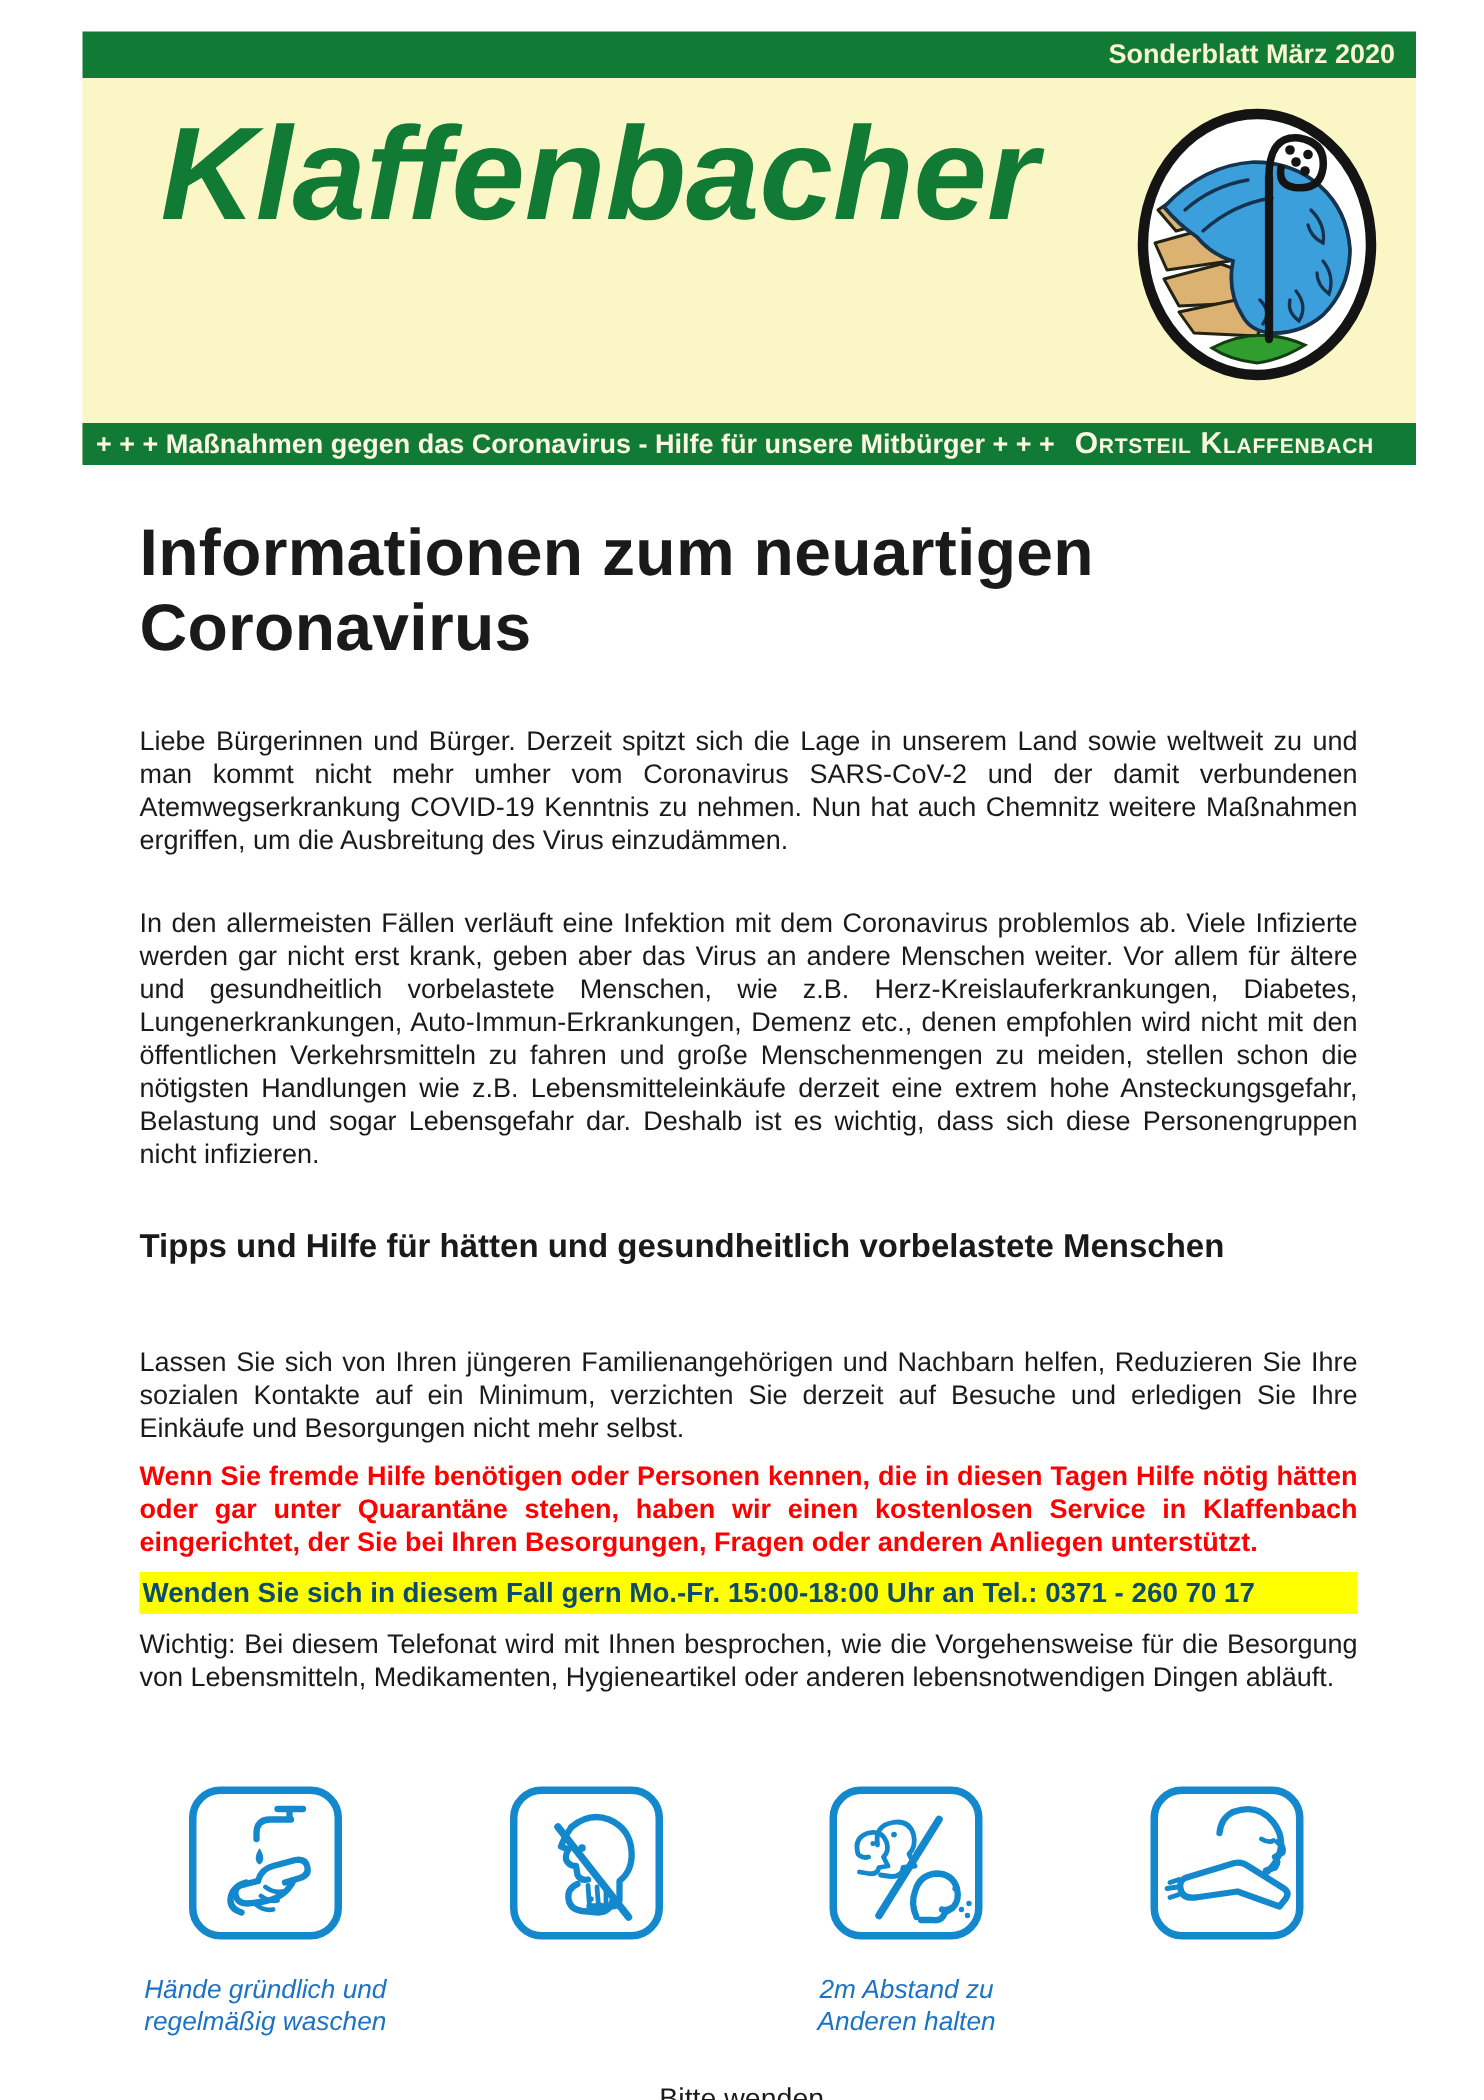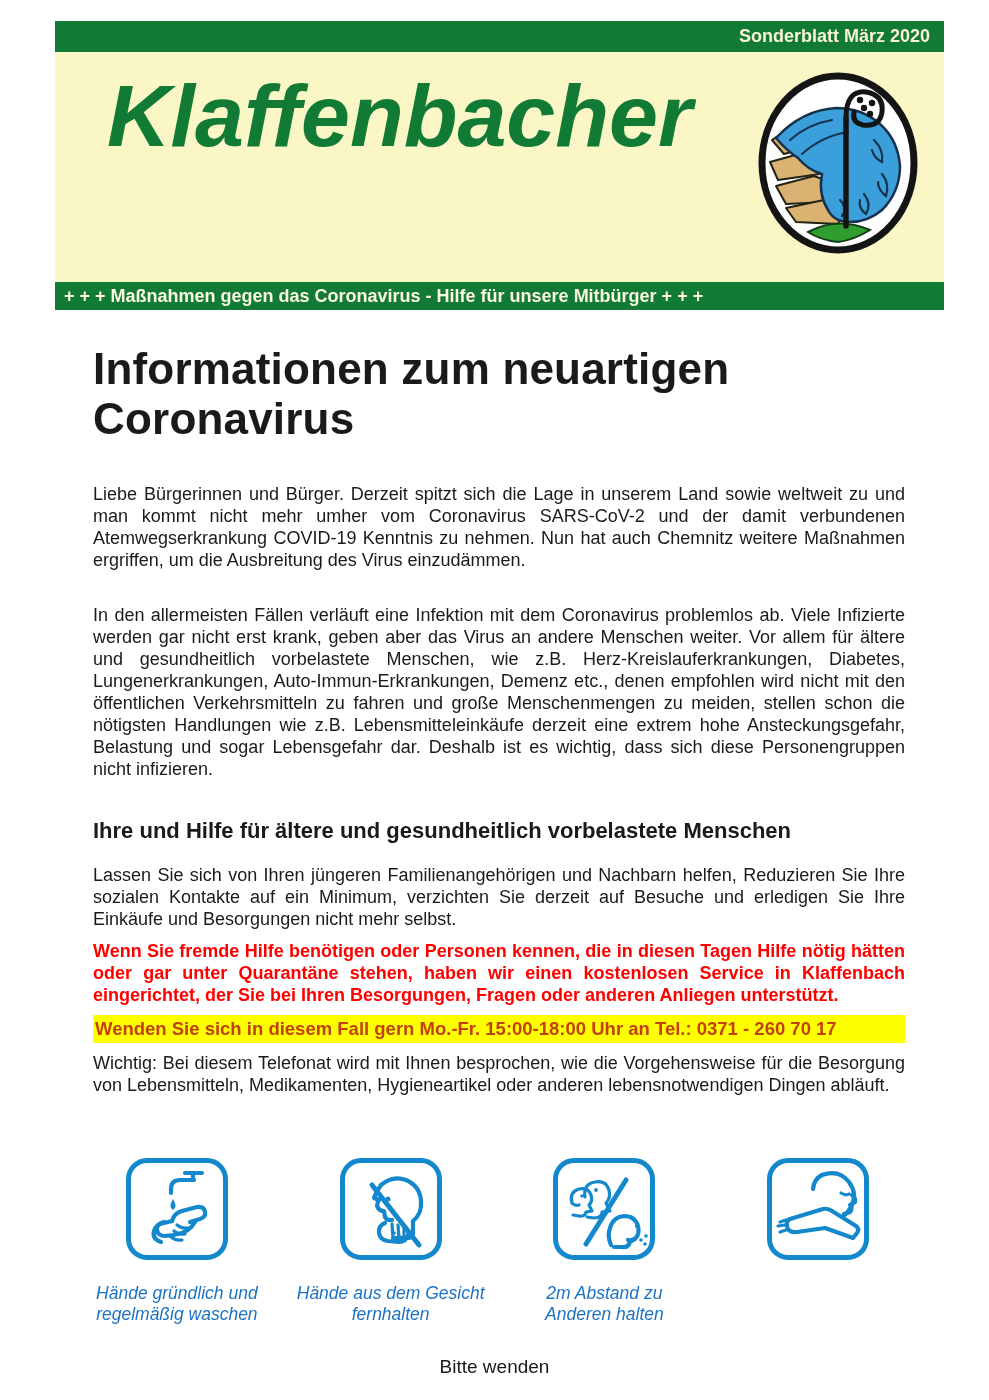--- a/index.html
+++ b/index.html
@@ -38,24 +38,24 @@
   }
   .ticker-district { font-variant: small-caps; font-size: 20px; letter-spacing: 0.5px; }
 
   
   .content { margin: 34px 84px 0 93px; width: 812px; }
   .h1 { font-size: 44px; font-weight: bold; letter-spacing: 0.2px; }
   .p { font-size: 18px; line-height: 22px; text-align: justify; }
   .p1 { margin-top: 39px; }
   .p2 { margin-top: 33px; }
   .h2 { margin-top: 38px; font-size: 22px; font-weight: bold; }
-  .p3 { margin-top: 20px; }
+  .p3 { margin-top: 53px; }
   .alert { margin-top: 10px; color: #ff0000; font-weight: bold; }
   .hotline {
-    margin-top: 9px; background: #ffff00; color: #c2410c;
+    margin-top: 9px; background: #ffff00; color: #0c4a6e;
     font-weight: bold; font-size: 18.5px; line-height: 26px;
     padding: 1px 0 1px 2px; white-space: nowrap;
   }
   .important { margin-top: 9px; }
 
   
   .tips { margin: 62px 64px 0 70px; display: flex; }
   .tip { flex: 1; text-align: center; }
   .tip-box {
     width: 102px; height: 102px; margin: 0 auto;
@@ -115,31 +115,32 @@
           <circle cx="108" cy="38" r="3.2"></circle>
           <circle cx="116" cy="33" r="3.2"></circle>
           <circle cx="114" cy="44" r="3.2"></circle>
           <circle cx="104" cy="30" r="3.2"></circle>
         </g>
       </svg>
     </div>
 
     <div class="ticker">
       <span>+ + + Maßnahmen gegen das Coronavirus - Hilfe für unsere Mitbürger + + +</span>
+      <span class="ticker-district">Ortsteil Klaffenbach</span>
     </div>
   </div>
 </div>
 
 <div class="content">
   <div class="h1">Informationen zum neuartigen Coronavirus</div>
 
   <p class="p p1">Liebe Bürgerinnen und Bürger. Derzeit spitzt sich die Lage in unserem Land sowie weltweit zu und man kommt nicht mehr umher vom Coronavirus SARS-CoV-2 und der damit verbundenen Atemwegserkrankung COVID-19 Kenntnis zu nehmen. Nun hat auch Chemnitz weitere Maßnahmen ergriffen, um die Ausbreitung des Virus einzudämmen.</p>
   <p class="p p2">In den allermeisten Fällen verläuft eine Infektion mit dem Coronavirus problemlos ab. Viele Infizierte werden gar nicht erst krank, geben aber das Virus an andere Menschen weiter. Vor allem für ältere und gesundheitlich vorbelastete Menschen, wie z.B. Herz-Kreislauferkrankungen, Diabetes, Lungenerkrankungen, Auto-Immun-Erkrankungen, Demenz etc., denen empfohlen wird nicht mit den öffentlichen Verkehrsmitteln zu fahren und große Menschenmengen zu meiden, stellen schon die nötigsten Handlungen wie z.B. Lebensmitteleinkäufe derzeit eine extrem hohe Ansteckungsgefahr, Belastung und sogar Lebensgefahr dar. Deshalb ist es wichtig, dass sich diese Personengruppen nicht infizieren.</p>
 
-  <div class="h2">Ihre und Hilfe für ältere und gesundheitlich vorbelastete Menschen</div>
+  <div class="h2">Tipps und Hilfe für hätten und gesundheitlich vorbelastete Menschen</div>
 
   <p class="p p3">Lassen Sie sich von Ihren jüngeren Familienangehörigen und Nachbarn helfen, Reduzieren Sie Ihre sozialen Kontakte auf ein Minimum, verzichten Sie derzeit auf Besuche und erledigen Sie Ihre Einkäufe und Besorgungen nicht mehr selbst.</p>
   <p class="p alert">Wenn Sie fremde Hilfe benötigen oder Personen kennen, die in diesen Tagen Hilfe nötig hätten oder gar unter Quarantäne stehen, haben wir einen kostenlosen Service in Klaffenbach eingerichtet, der Sie bei Ihren Besorgungen, Fragen oder anderen Anliegen unterstützt.</p>
   <div class="hotline">Wenden Sie sich in diesem Fall gern Mo.-Fr. 15:00-18:00 Uhr an Tel.: 0371 - 260 70 17</div>
   <p class="p important">Wichtig: Bei diesem Telefonat wird mit Ihnen besprochen, wie die Vorgehensweise für die Besorgung von Lebensmitteln, Medikamenten, Hygieneartikel oder anderen lebensnotwendigen Dingen abläuft.</p>
 </div>
 
 <div class="tips">
 
   <div class="tip">
@@ -171,24 +172,20 @@
           <path class="ic-thin" d="M47,61 l1,14 M53,62 l1,13 M59,62 v13"></path>
           <path d="M27,22 L74,82" stroke-width="5"></path>
         </g>
         <g class="ic-fill">
           <circle cx="43" cy="36" r="2.5"></circle>
           <circle cx="49" cy="70" r="1.8"></circle>
           <circle cx="55" cy="74" r="1.8"></circle>
           <circle cx="51" cy="78" r="1.8"></circle>
         </g>
       </svg>
-    </div>
-    <div class="tip-caption">
-      <div>Hände aus dem Gesicht</div>
-      <div>fernhalten</div>
     </div>
   </div>
 
   <div class="tip">
     <div class="tip-box">
       <svg viewBox="0 0 92 92">
         <g class="ic ic-thin">
           <path d="M14,40 q-3,-11 7,-14 q9,-2 12,6 q2,6 -2,10 l3,6 -6,1 q-1,5 -7,4 l-6,-1"></path>
           <path d="M15,41 q3,2 6,1"></path>
           <path d="M27,34 q-2,-13 10,-15 q11,-2 14,8 q2,8 -3,13 l4,8 -8,1 q0,6 -8,6 l-7,-1"></path>

